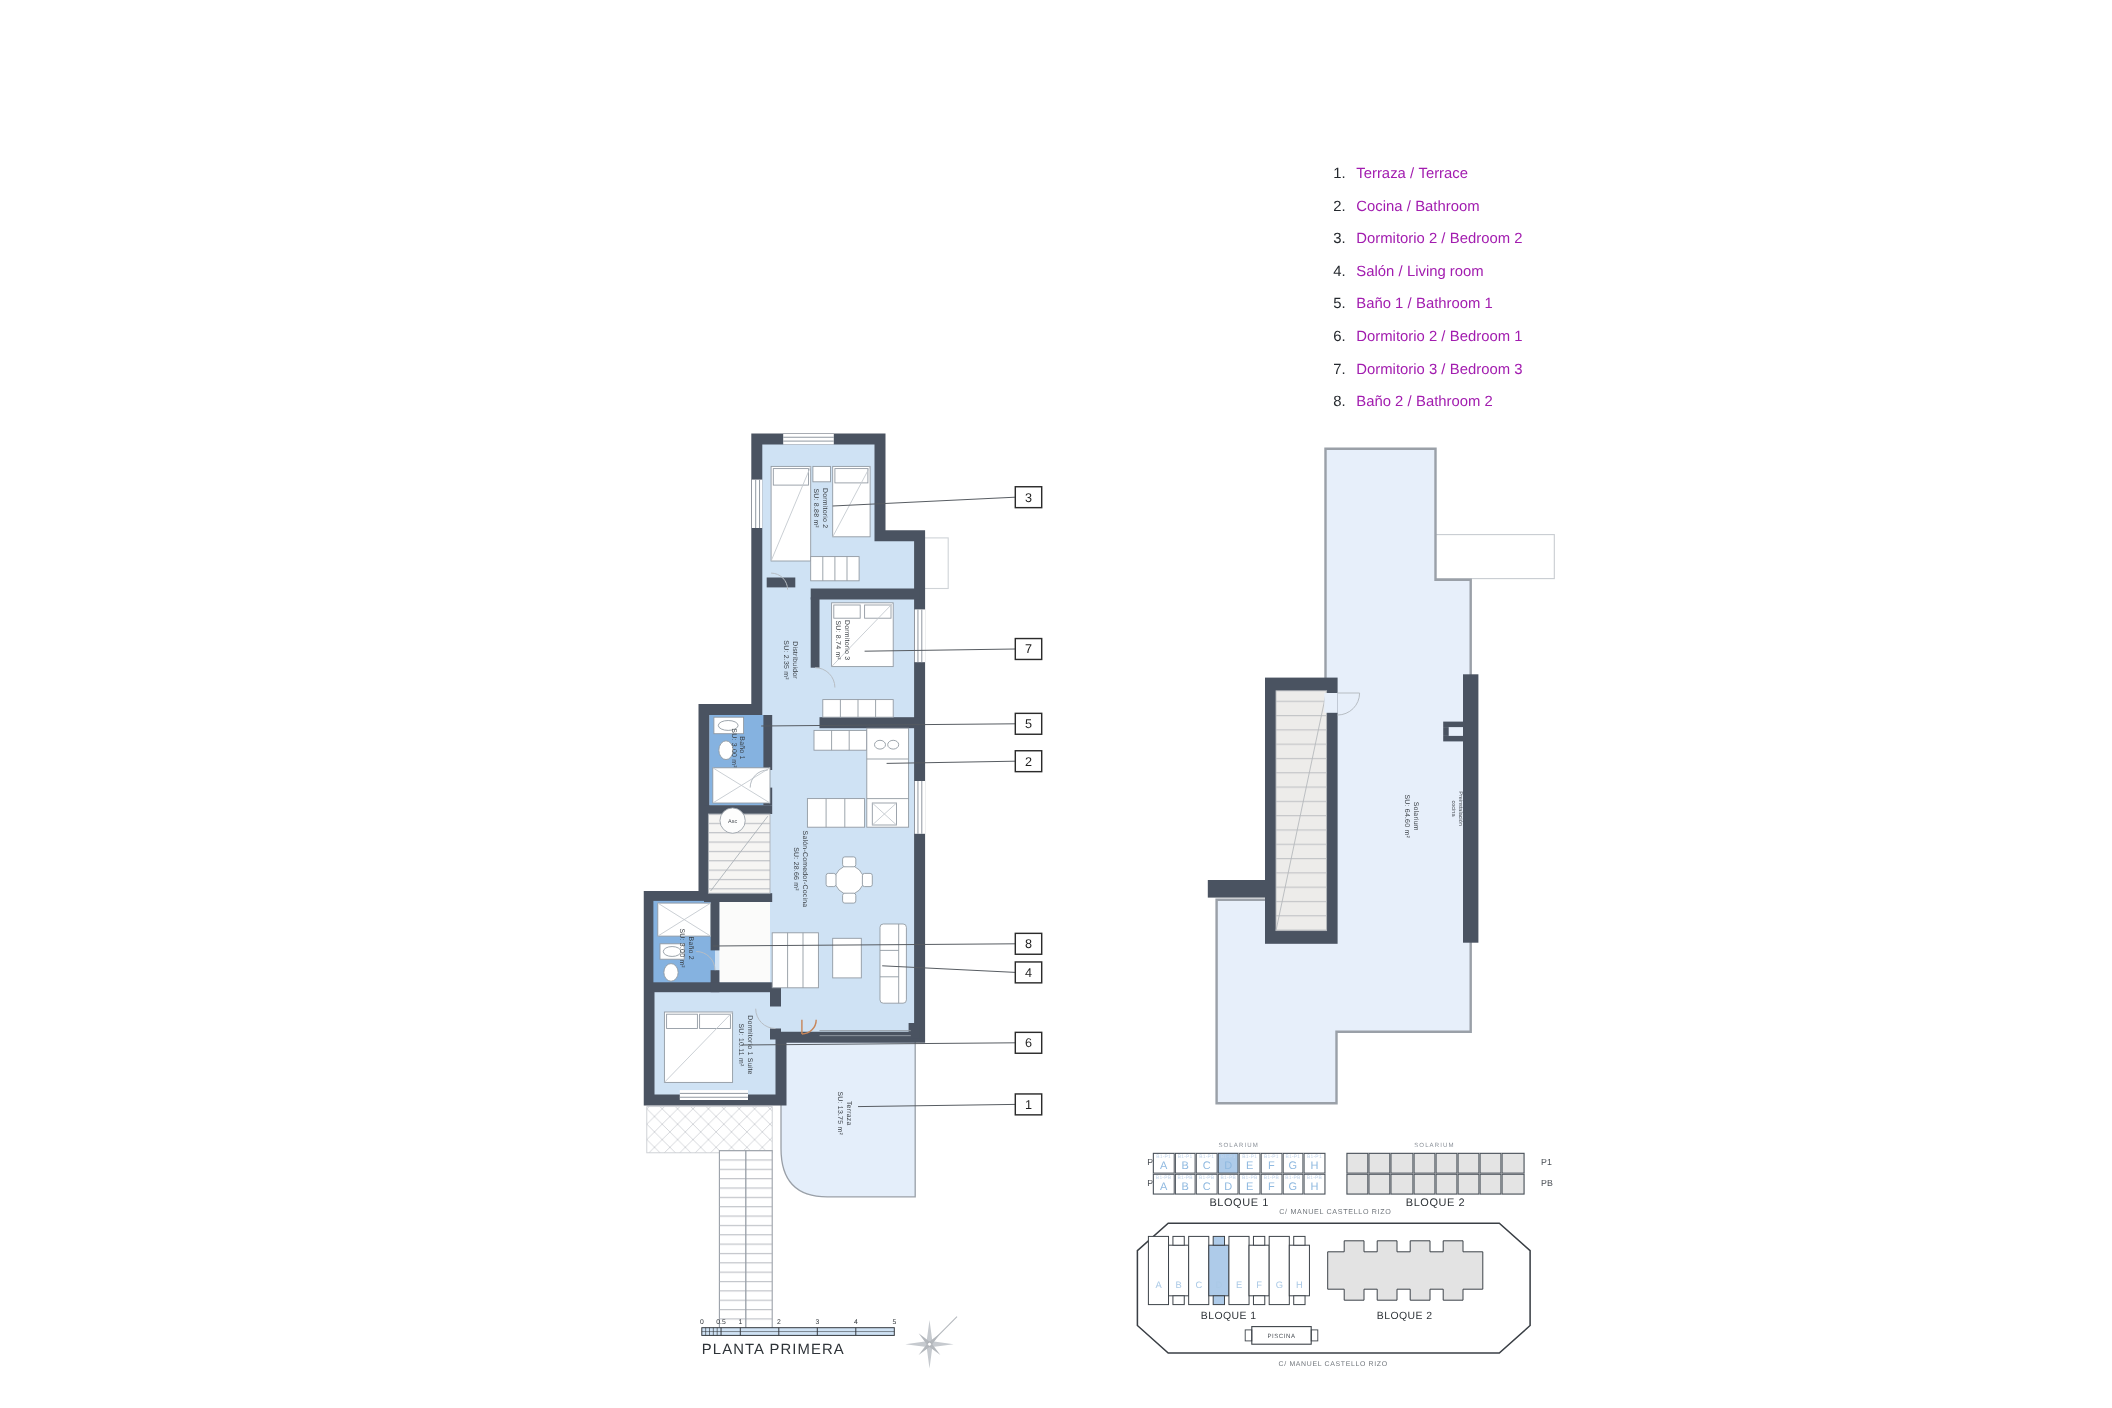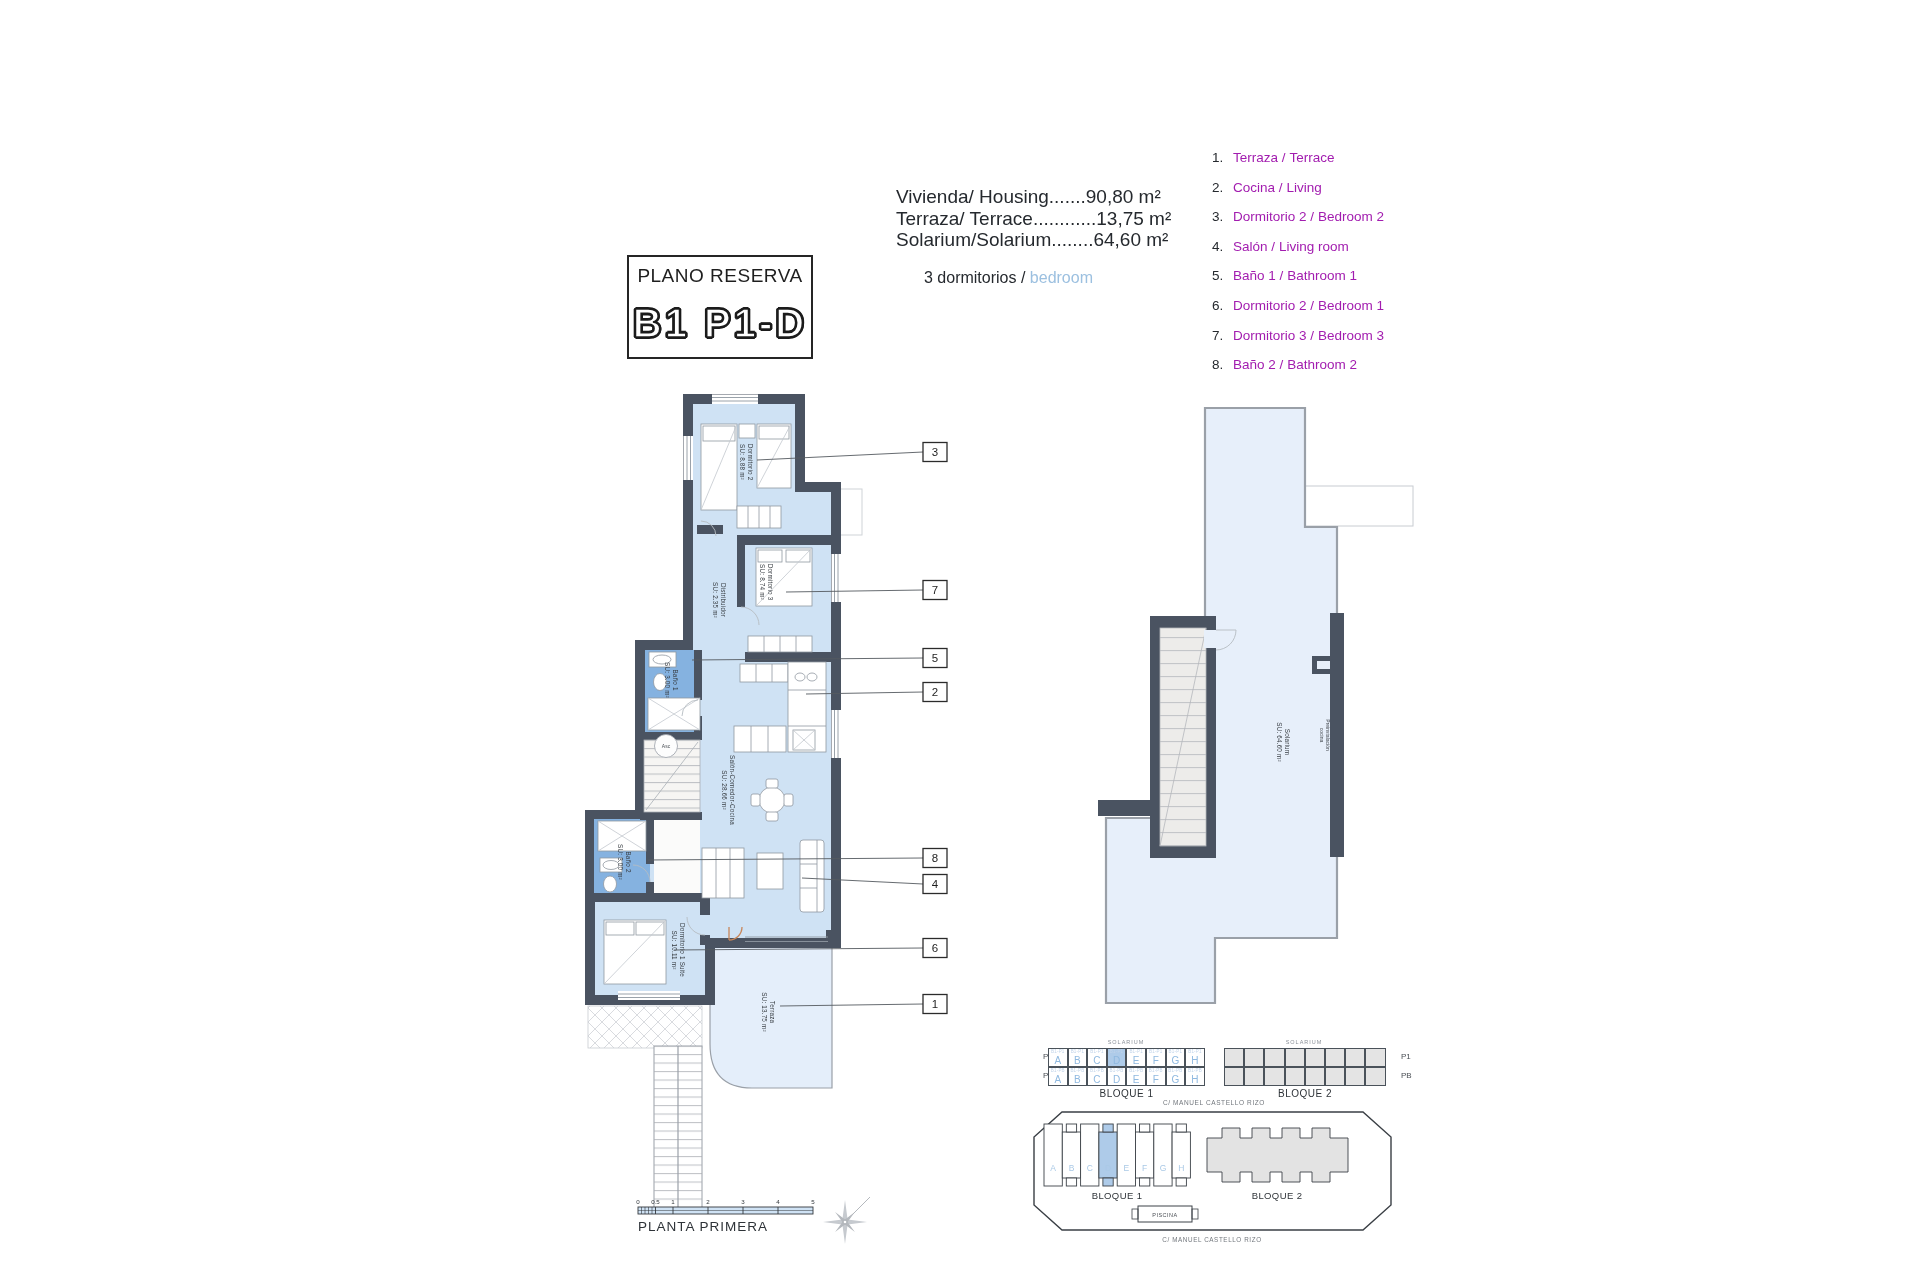--- a/index.html
+++ b/index.html
@@ -55,45 +55,32 @@
   .spletter{font-size:8.5px;fill:#aac9e6;text-anchor:middle;}
   .spsmall{font-size:5.5px;fill:#4a4f55;text-anchor:middle;letter-spacing:.5px;}
   .spstreet{font-size:6.3px;fill:#72777d;text-anchor:middle;letter-spacing:.6px;}
   .planta{font-size:13.5px;fill:#2e3338;letter-spacing:1px;}
 </style>
 </head>
 <body>
 
 <div class="canvas">
 
-  <div class="abs title-box">
-    <div class="tb-title">PLANO RESERVA</div>
-    <div class="tb-unit">B1 P1-D</div>
-  </div>
-
-  <div class="abs areas">
-    <div>Vivienda/ Housing.......90,80 m²</div>
-    <div>Terraza/ Terrace............13,75 m²</div>
-    <div>Solarium/Solarium........64,60 m²</div>
-    <div class="bedrooms">
-      <span>3 dormitorios /</span>
-      <span class="en-blue">bedroom</span>
-    </div>
-  </div>
+
 
   <div class="abs legend">
     <div class="legend-row">
         <span class="legend-num">1.</span>
         <span class="legend-es">Terraza /</span>
         <span class="legend-en">Terrace</span>
       </div>
     <div class="legend-row">
         <span class="legend-num">2.</span>
         <span class="legend-es">Cocina /</span>
-        <span class="legend-en">Living</span>
+        <span class="legend-en">Bathroom</span>
       </div>
     <div class="legend-row">
         <span class="legend-num">3.</span>
         <span class="legend-es">Dormitorio 2 /</span>
         <span class="legend-en">Bedroom 2</span>
       </div>
     <div class="legend-row">
         <span class="legend-num">4.</span>
         <span class="legend-es">Salón /</span>
         <span class="legend-en">Living room</span>

